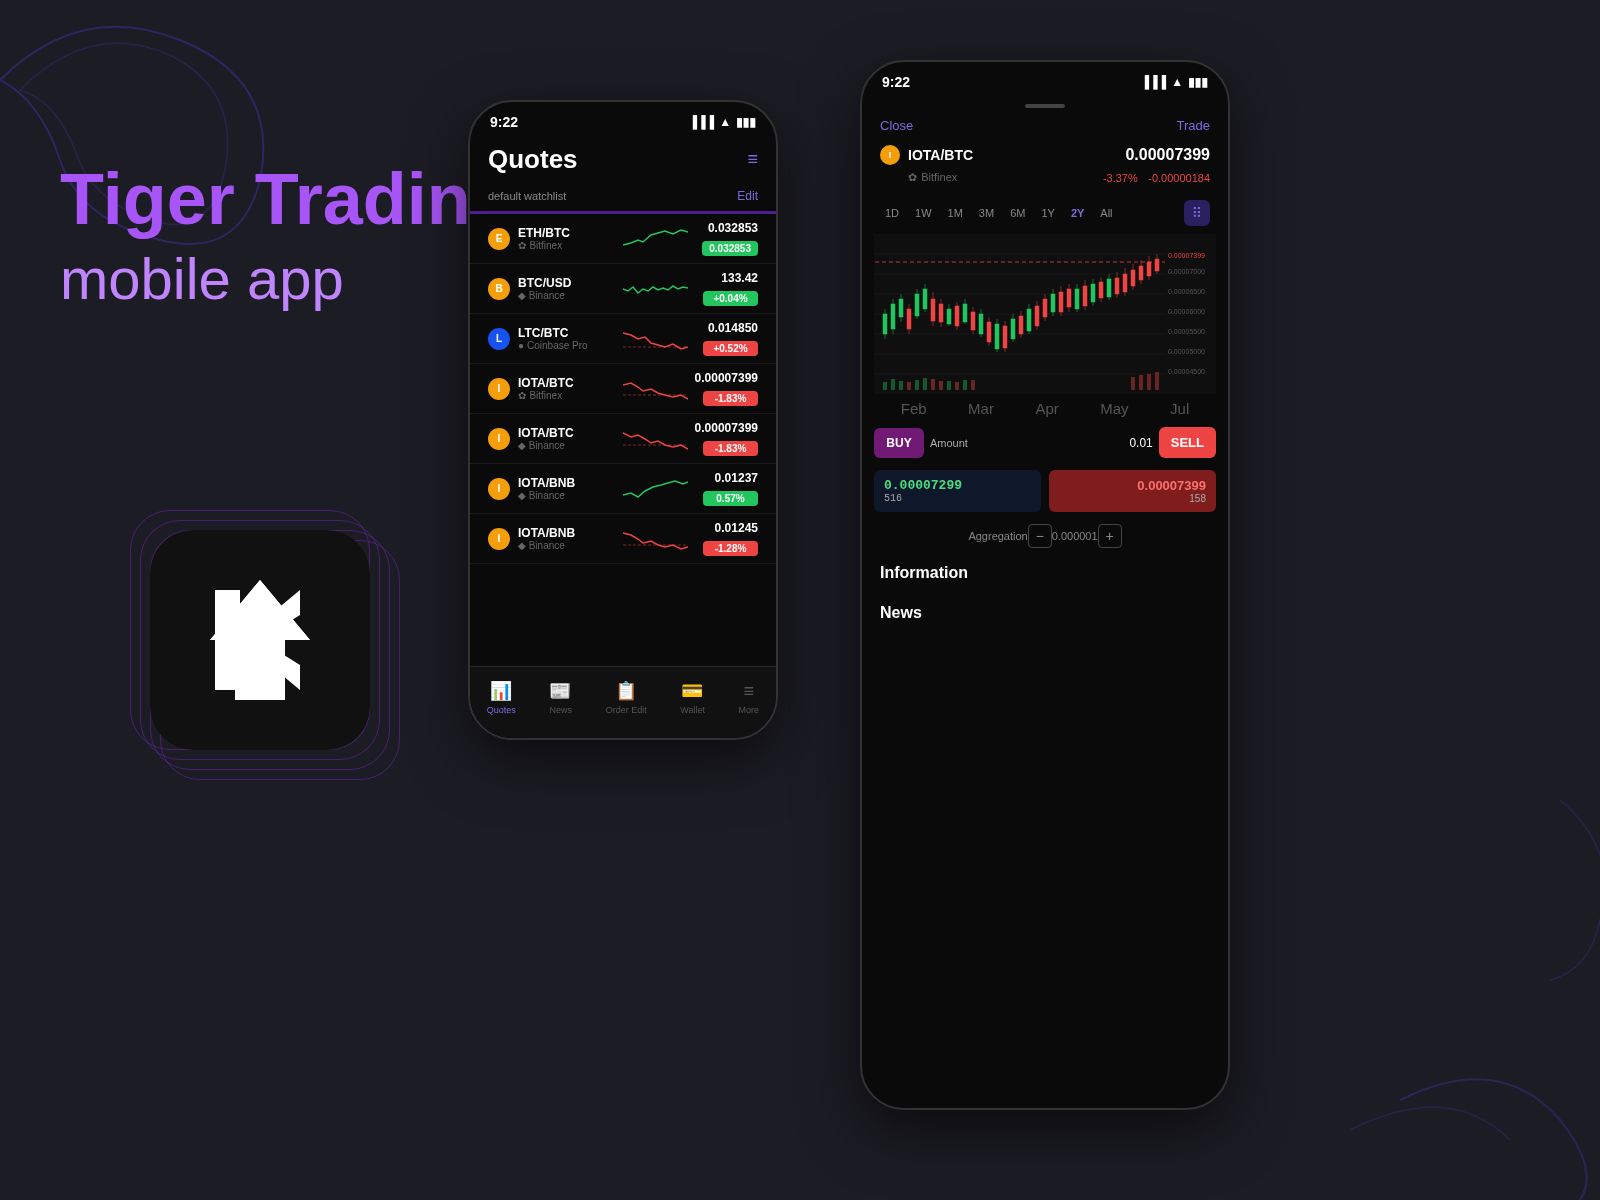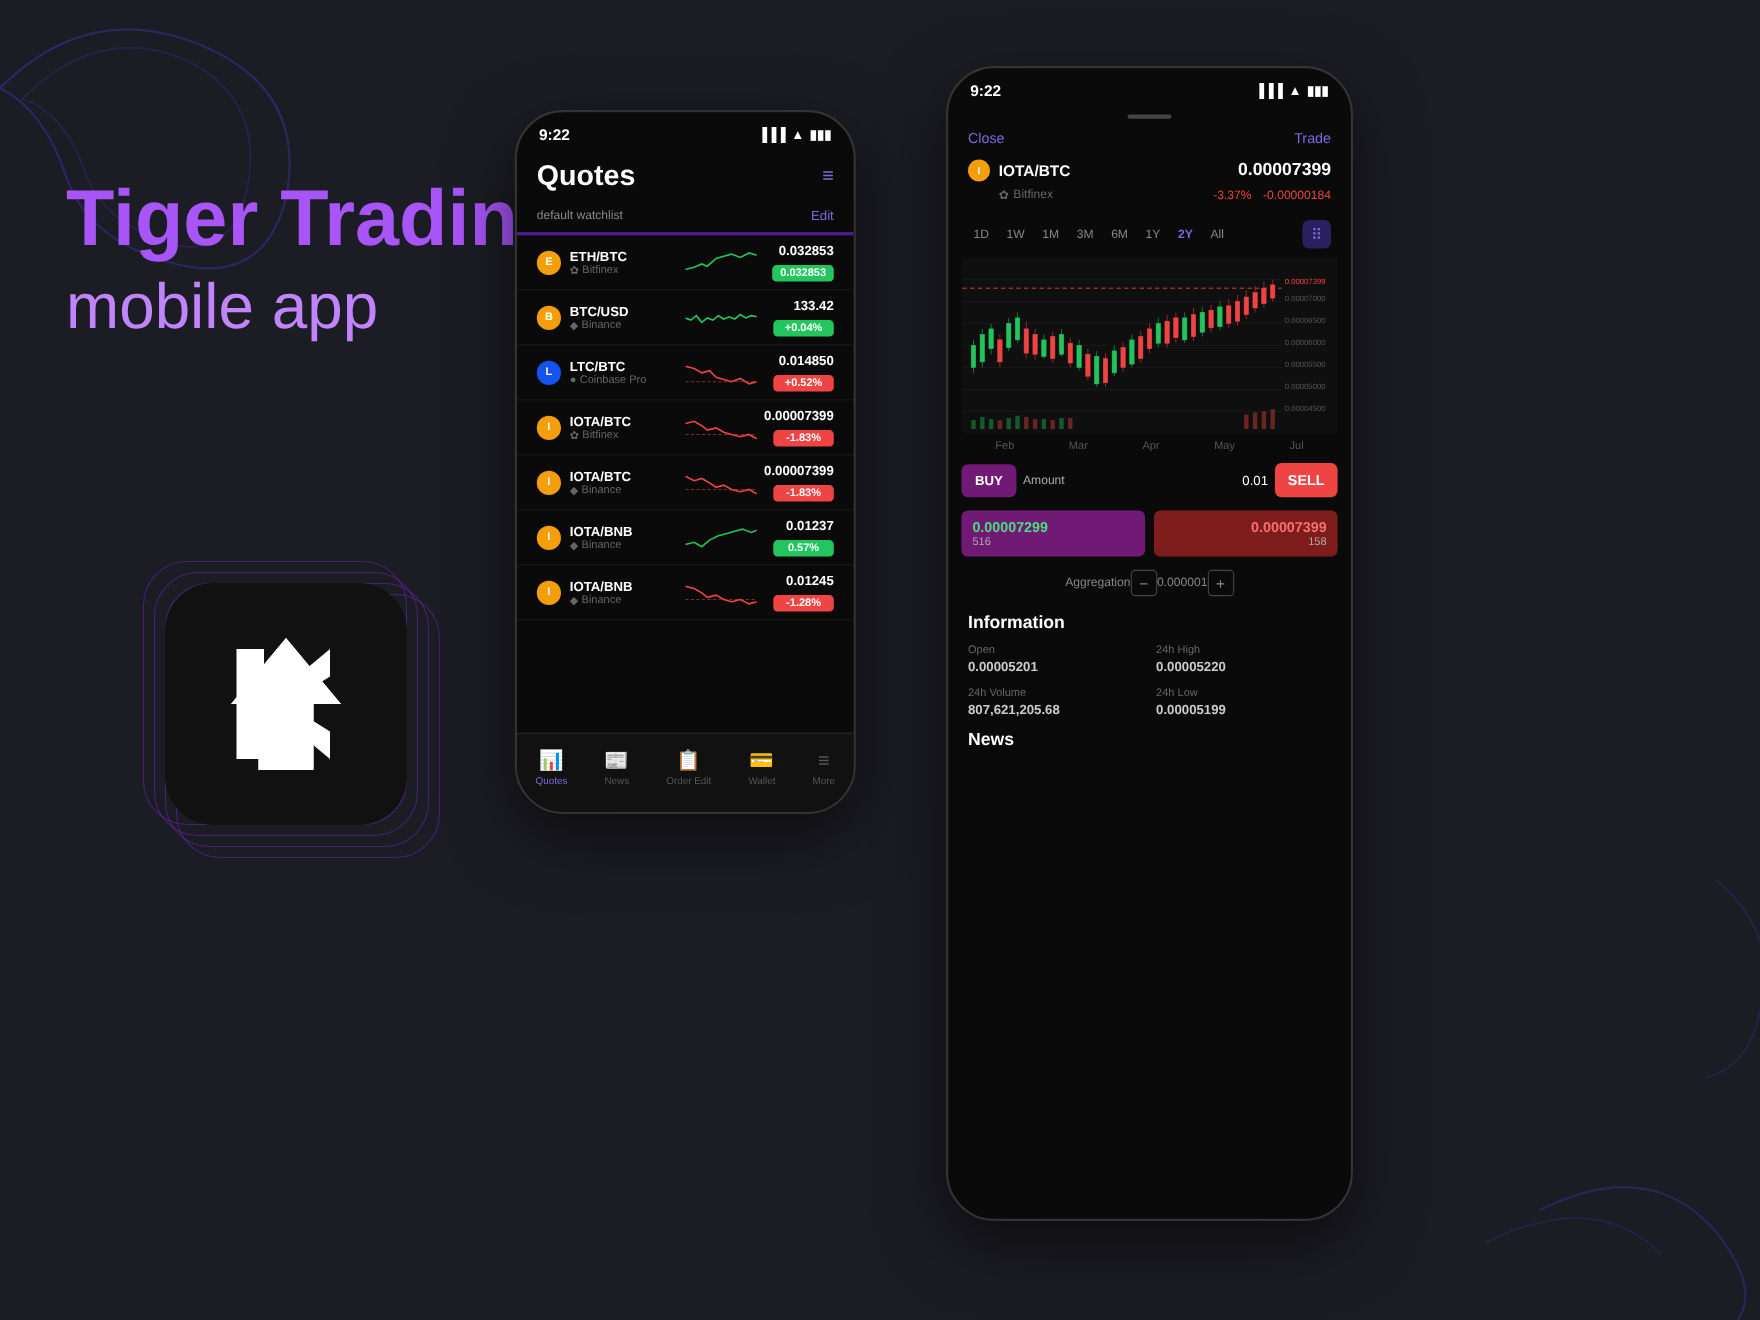--- a/index.html
+++ b/index.html
@@ -273,21 +273,21 @@
       margin: 2px 12px 4px;
       height: 160px;
       position: relative;
       background: #0f0f0f;
     }
     .chart-x-labels {
       display: flex;
       justify-content: space-around;
       padding: 2px 18px;
       color: #555;
-      font-size: 10px;
+      font-size: 15px;
     }
 
     
     .trade-actions {
       padding: 8px 12px;
       display: flex;
       align-items: center;
       gap: 6px;
     }
     .buy-btn {
@@ -322,24 +322,25 @@
     }
 
     
     .order-row {
       display: flex;
       gap: 8px;
       padding: 4px 12px;
     }
     .order-btn-green {
       flex: 1;
-      background: #701a75;
+      background: #0f172a;
       border-radius: 6px;
       padding: 8px 10px;
       color: #4ade80;
+      font-family: Liberation Mono, monospace;
     }
     .order-btn-red {
       flex: 1;
       background: #7f1d1d;
       border-radius: 6px;
       padding: 8px 10px;
       text-align: right;
       color: #f87171;
     }
     .order-price { font-size: 13px; font-weight: 700; }
@@ -792,36 +793,18 @@
 
   <div class="aggregation-row">
     <span>Aggregation</span>
     <div class="agg-btn">−</div>
     <span>0.000001</span>
     <div class="agg-btn">+</div>
   </div>
 
   <div class="info-section">
     <div class="info-title">Information</div>
-    <div class="info-grid">
-      <div class="info-item">
-        <div class="info-label">Open</div>
-        <div class="info-value">0.00005201</div>
-      </div>
-      <div class="info-item">
-        <div class="info-label">24h High</div>
-        <div class="info-value">0.00005220</div>
-      </div>
-      <div class="info-item">
-        <div class="info-label">24h Volume</div>
-        <div class="info-value">807,621,205.68</div>
-      </div>
-      <div class="info-item">
-        <div class="info-label">24h Low</div>
-        <div class="info-value">0.00005199</div>
-      </div>
-    </div>
   </div>
 
   <div class="news-section">
     <div class="news-title">News</div>
   </div>
 </div>
 
 </body></html>

